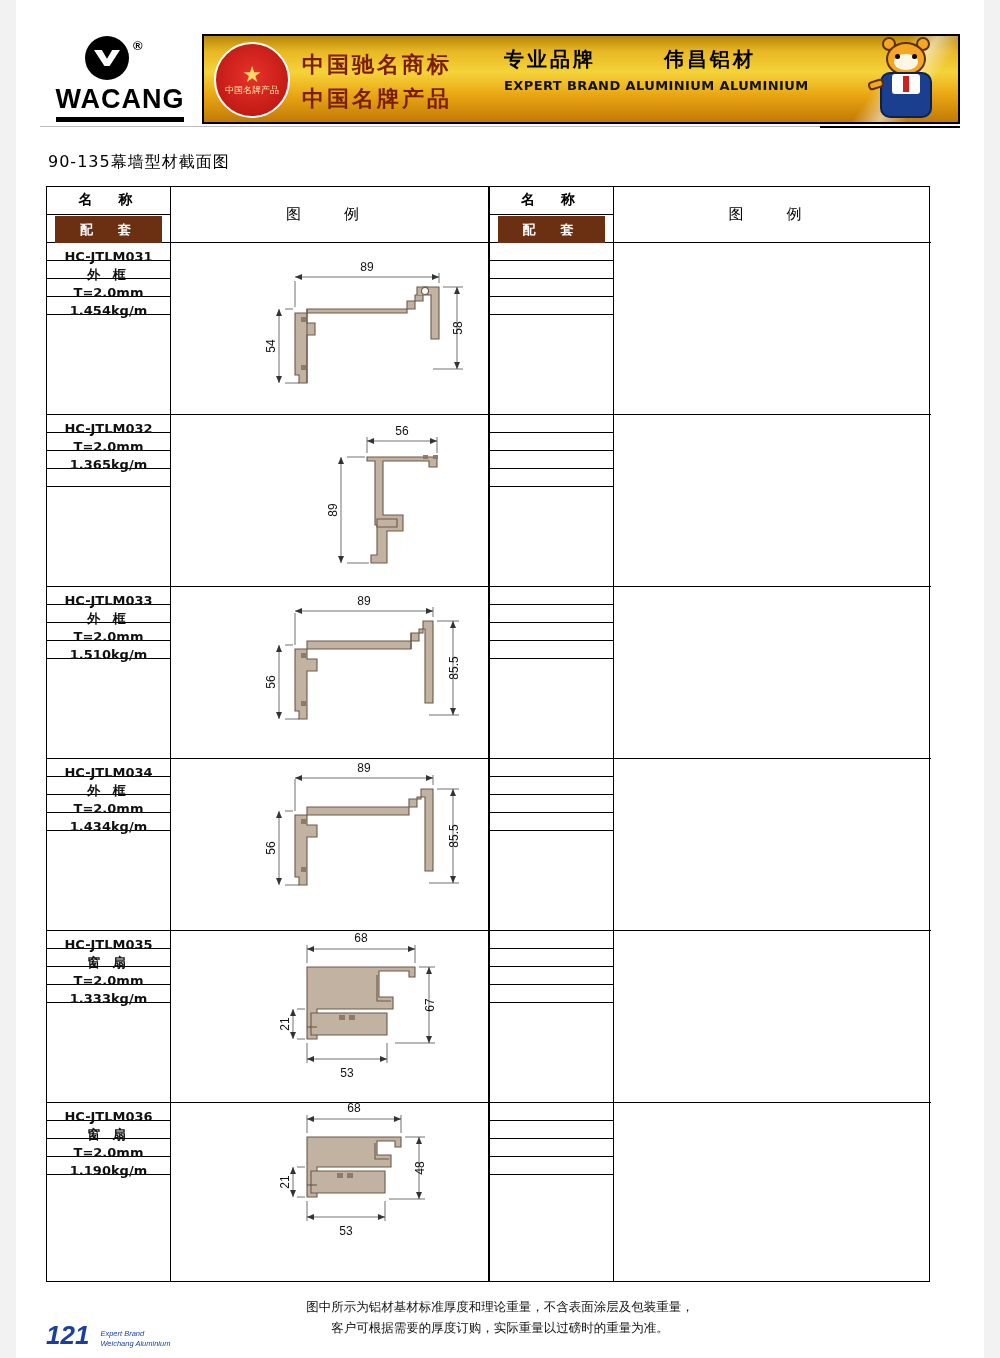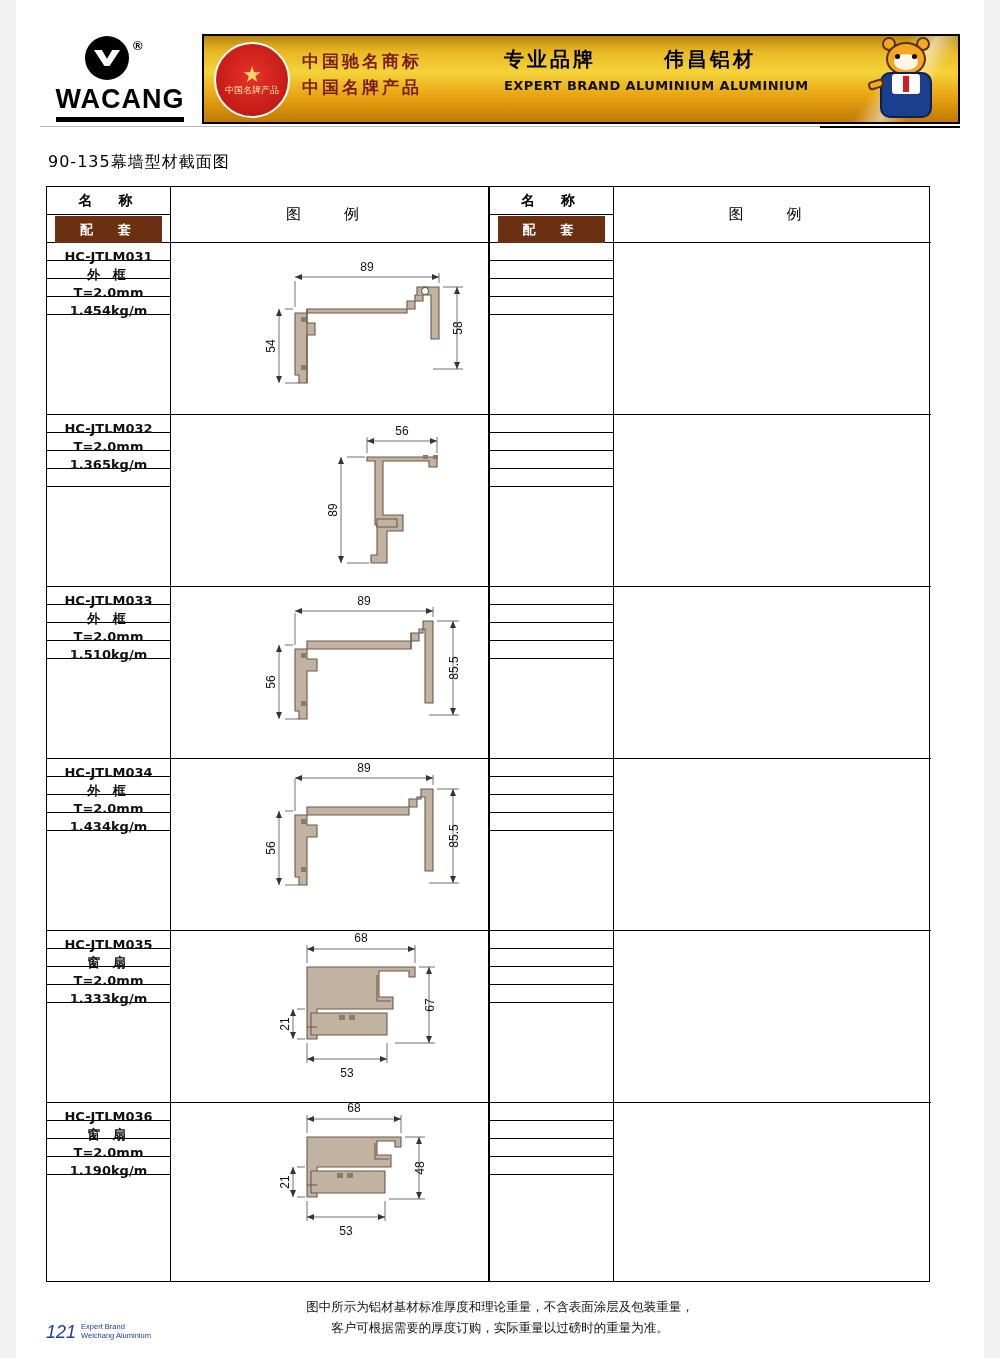--- a/index.html
+++ b/index.html
@@ -58,21 +58,21 @@
   .seal-inner{
     color:#ffe9a8;font-size:9px;text-align:center;line-height:1.05;
     font-family:"DejaVu Sans", sans-serif;
   }
   .seal-star{
     font-size:22px;color:#ffd966;display:block;line-height:1;
   }
   .banner-cn{
     position:absolute;left:98px;top:12px;
     font-family:"DejaVu Sans", sans-serif;
-    color:#7a1d08;font-size:17px;font-weight:bold;line-height:1.55;
+    color:#7a1d08;font-size:22px;font-weight:bold;line-height:1.55;
     letter-spacing:3px;
   }
   .banner-main{
     position:absolute;left:300px;top:10px;
     font-family:"DejaVu Sans", sans-serif;
     color:#000;font-weight:bold;
   }
   .banner-main .cn{
     font-size:20px;letter-spacing:3px;
   }
@@ -150,21 +150,21 @@
   .hdr{
     position:absolute;left:0;top:0;width:100%;height:56px;
     border-bottom:1.5px solid #000;box-sizing:border-box;
   }
   .hdr-name{
     position:absolute;left:0;top:0;width:124px;height:100%;
     border-right:1.5px solid #000;box-sizing:border-box;
   }
   .hdr-name .t1{
     height:27px;line-height:27px;text-align:center;
-    font-family:Liberation Serif, serif;font-size:14px;font-weight:bold;
+    font-family:Liberation Mono, monospace;font-size:14px;font-weight:bold;
     border-bottom:1px solid #000;letter-spacing:6px;
   }
   .hdr-name .t2{
     height:27px;margin:1px 8px 0 8px;background:#6b2f12;color:#fff;
     line-height:27px;text-align:center;
     font-family:"DejaVu Sans", sans-serif;font-size:13px;font-weight:bold;letter-spacing:6px;
   }
   .hdr-fig{
     position:absolute;left:124px;top:0;right:0;height:100%;
     display:flex;align-items:center;justify-content:center;
@@ -200,25 +200,25 @@
 
   
   .footnote{
     position:absolute;left:0;top:1296px;width:1000px;text-align:center;
     font-family:"DejaVu Sans", sans-serif;font-size:12.5px;color:#111;line-height:1.7;
   }
   .pg{
     position:absolute;left:46px;top:1322px;display:flex;align-items:flex-end;
   }
   .pg-num{
-    font-size:18px;font-weight:normal;color:#1a3fa0;font-family:"Liberation Sans",sans-serif;
+    font-size:26px;font-weight:bold;color:#1a3fa0;font-family:"Liberation Sans",sans-serif;
     font-style:italic;line-height:1;
   }
   .pg-lines{
-    margin-left:5px;font-size:7.5px;color:#1a3fa0;line-height:1.25;
+    margin-left:11px;font-size:7.5px;color:#1a3fa0;line-height:1.25;font-style:italic;
   }
   .edge-l{position:absolute;left:0;top:0;width:16px;height:1358px;background:#f2f2f2;}
   .edge-r{position:absolute;right:0;top:0;width:16px;height:1358px;background:#f2f2f2;}
 
   text{font-family:"Liberation Sans", sans-serif;}
 </style>
 </head>
 <body>
 
 <div class="page">

